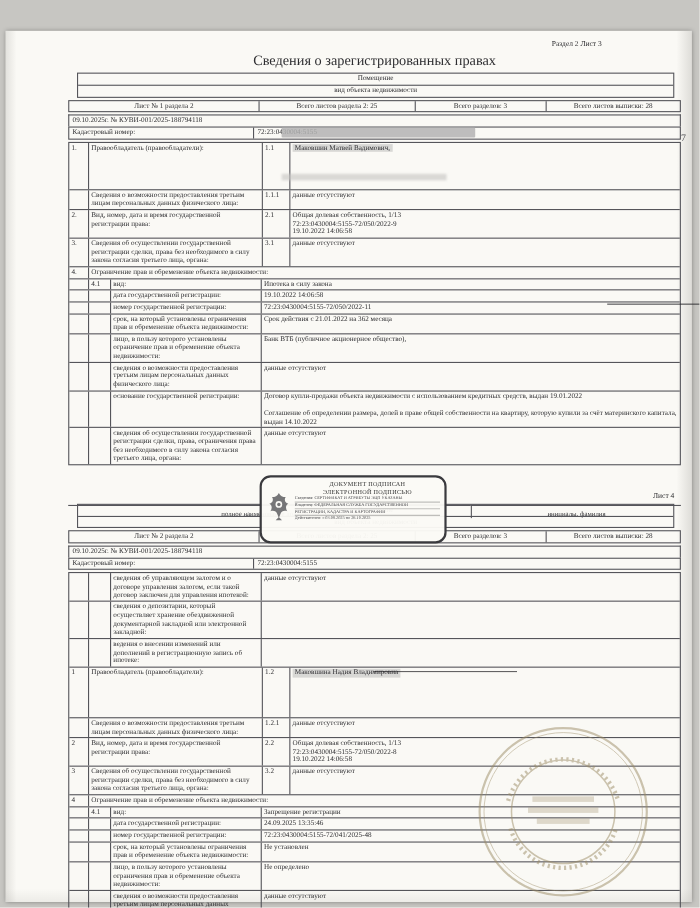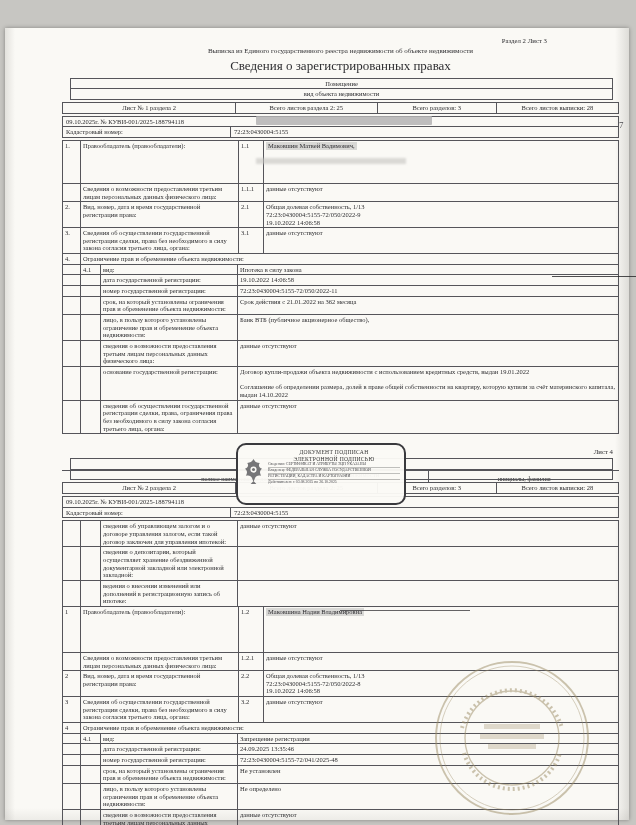--- a/index.html
+++ b/index.html
@@ -77,21 +77,20 @@
   .edge-mark { position: absolute; font-size: 9px; color: #4c4c50; z-index: 4; }
   .seal { position: absolute; left: 432px; top: 658px; width: 160px; height: 160px; z-index: 1; opacity: .5; filter: blur(.6px); }
 </style>
 </head>
 <body>
 
 <div class="paper"></div>
 
 <div class="pg pg1">
   <div class="corner p1">Раздел 2 Лист 3</div>
-  <div class="doc-title">Выписка из Единого государственного реестра недвижимости об объекте недвижимости</div>
   <div class="doc-subtitle">Сведения о зарегистрированных правах</div>
 
   <div class="kind-box">
     <div>Помещение</div>
     <div>вид объекта недвижимости</div>
   </div>
 
   <div class="sheet-row">
     <div class="sc1">Лист № 1 раздела 2</div>
     <div class="sc2">Всего листов раздела 2: 25</div>

